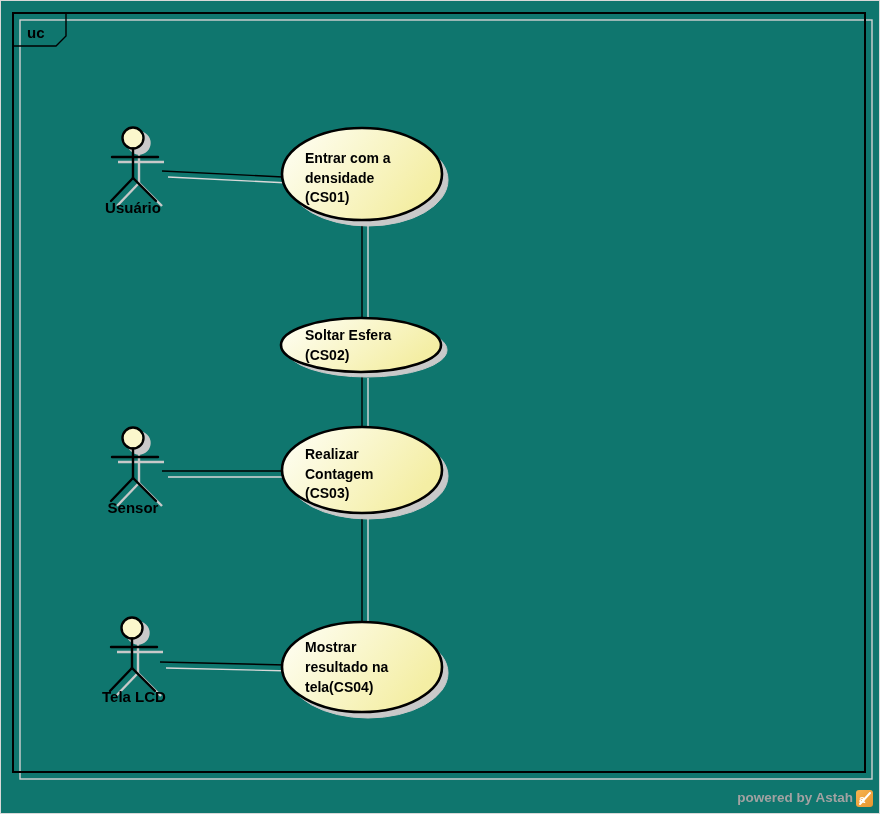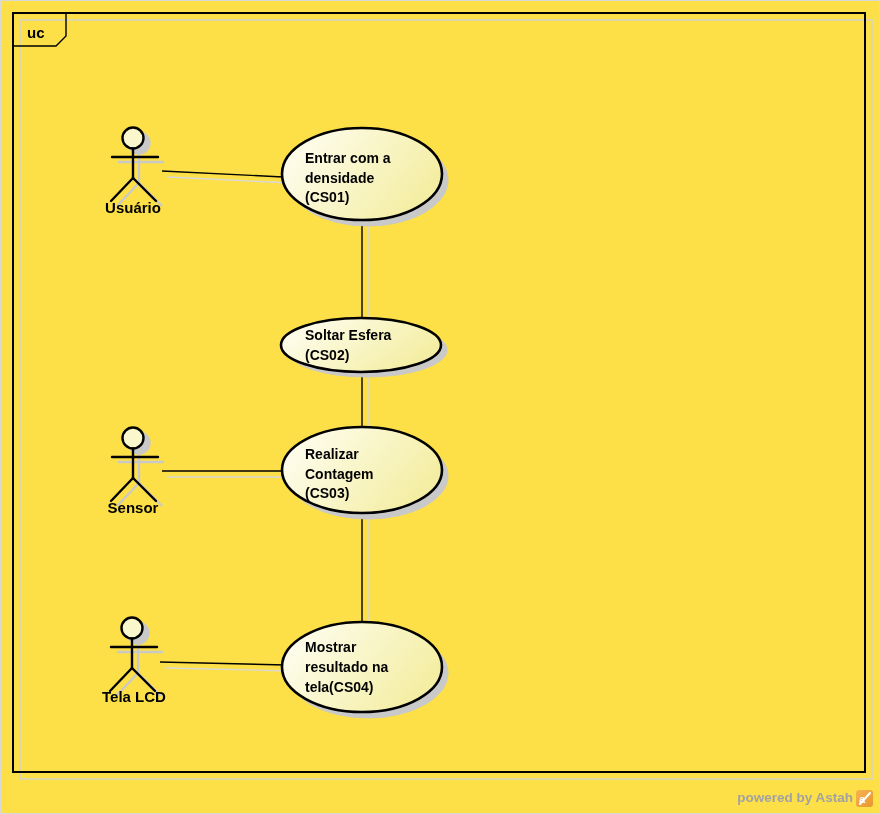--- a/index.html
+++ b/index.html
@@ -1,20 +1,20 @@
 <!DOCTYPE html>
 <html><head>
 <meta charset="utf-8">
 <style>
   html,body{margin:0;padding:0;background:#ffffff;}
   .canvas{
     position:relative;
     width:878px;height:812px;
     border:1px solid #d9d9d9;
-    background:#fde047;
+    background:#0f766e;
     font-family:"Liberation Sans",sans-serif;
     overflow:hidden;
   }
   svg{display:block;}
   
   .frame-shadow{fill:none;stroke:#d2d2d2;stroke-width:1.4;}
   .frame-border{fill:none;stroke:#000000;stroke-width:2;}
   .frame-tab{fill:none;stroke:#000000;stroke-width:1.4;}
   .frame-tag{font-size:15px;font-weight:bold;fill:#000;}
   

